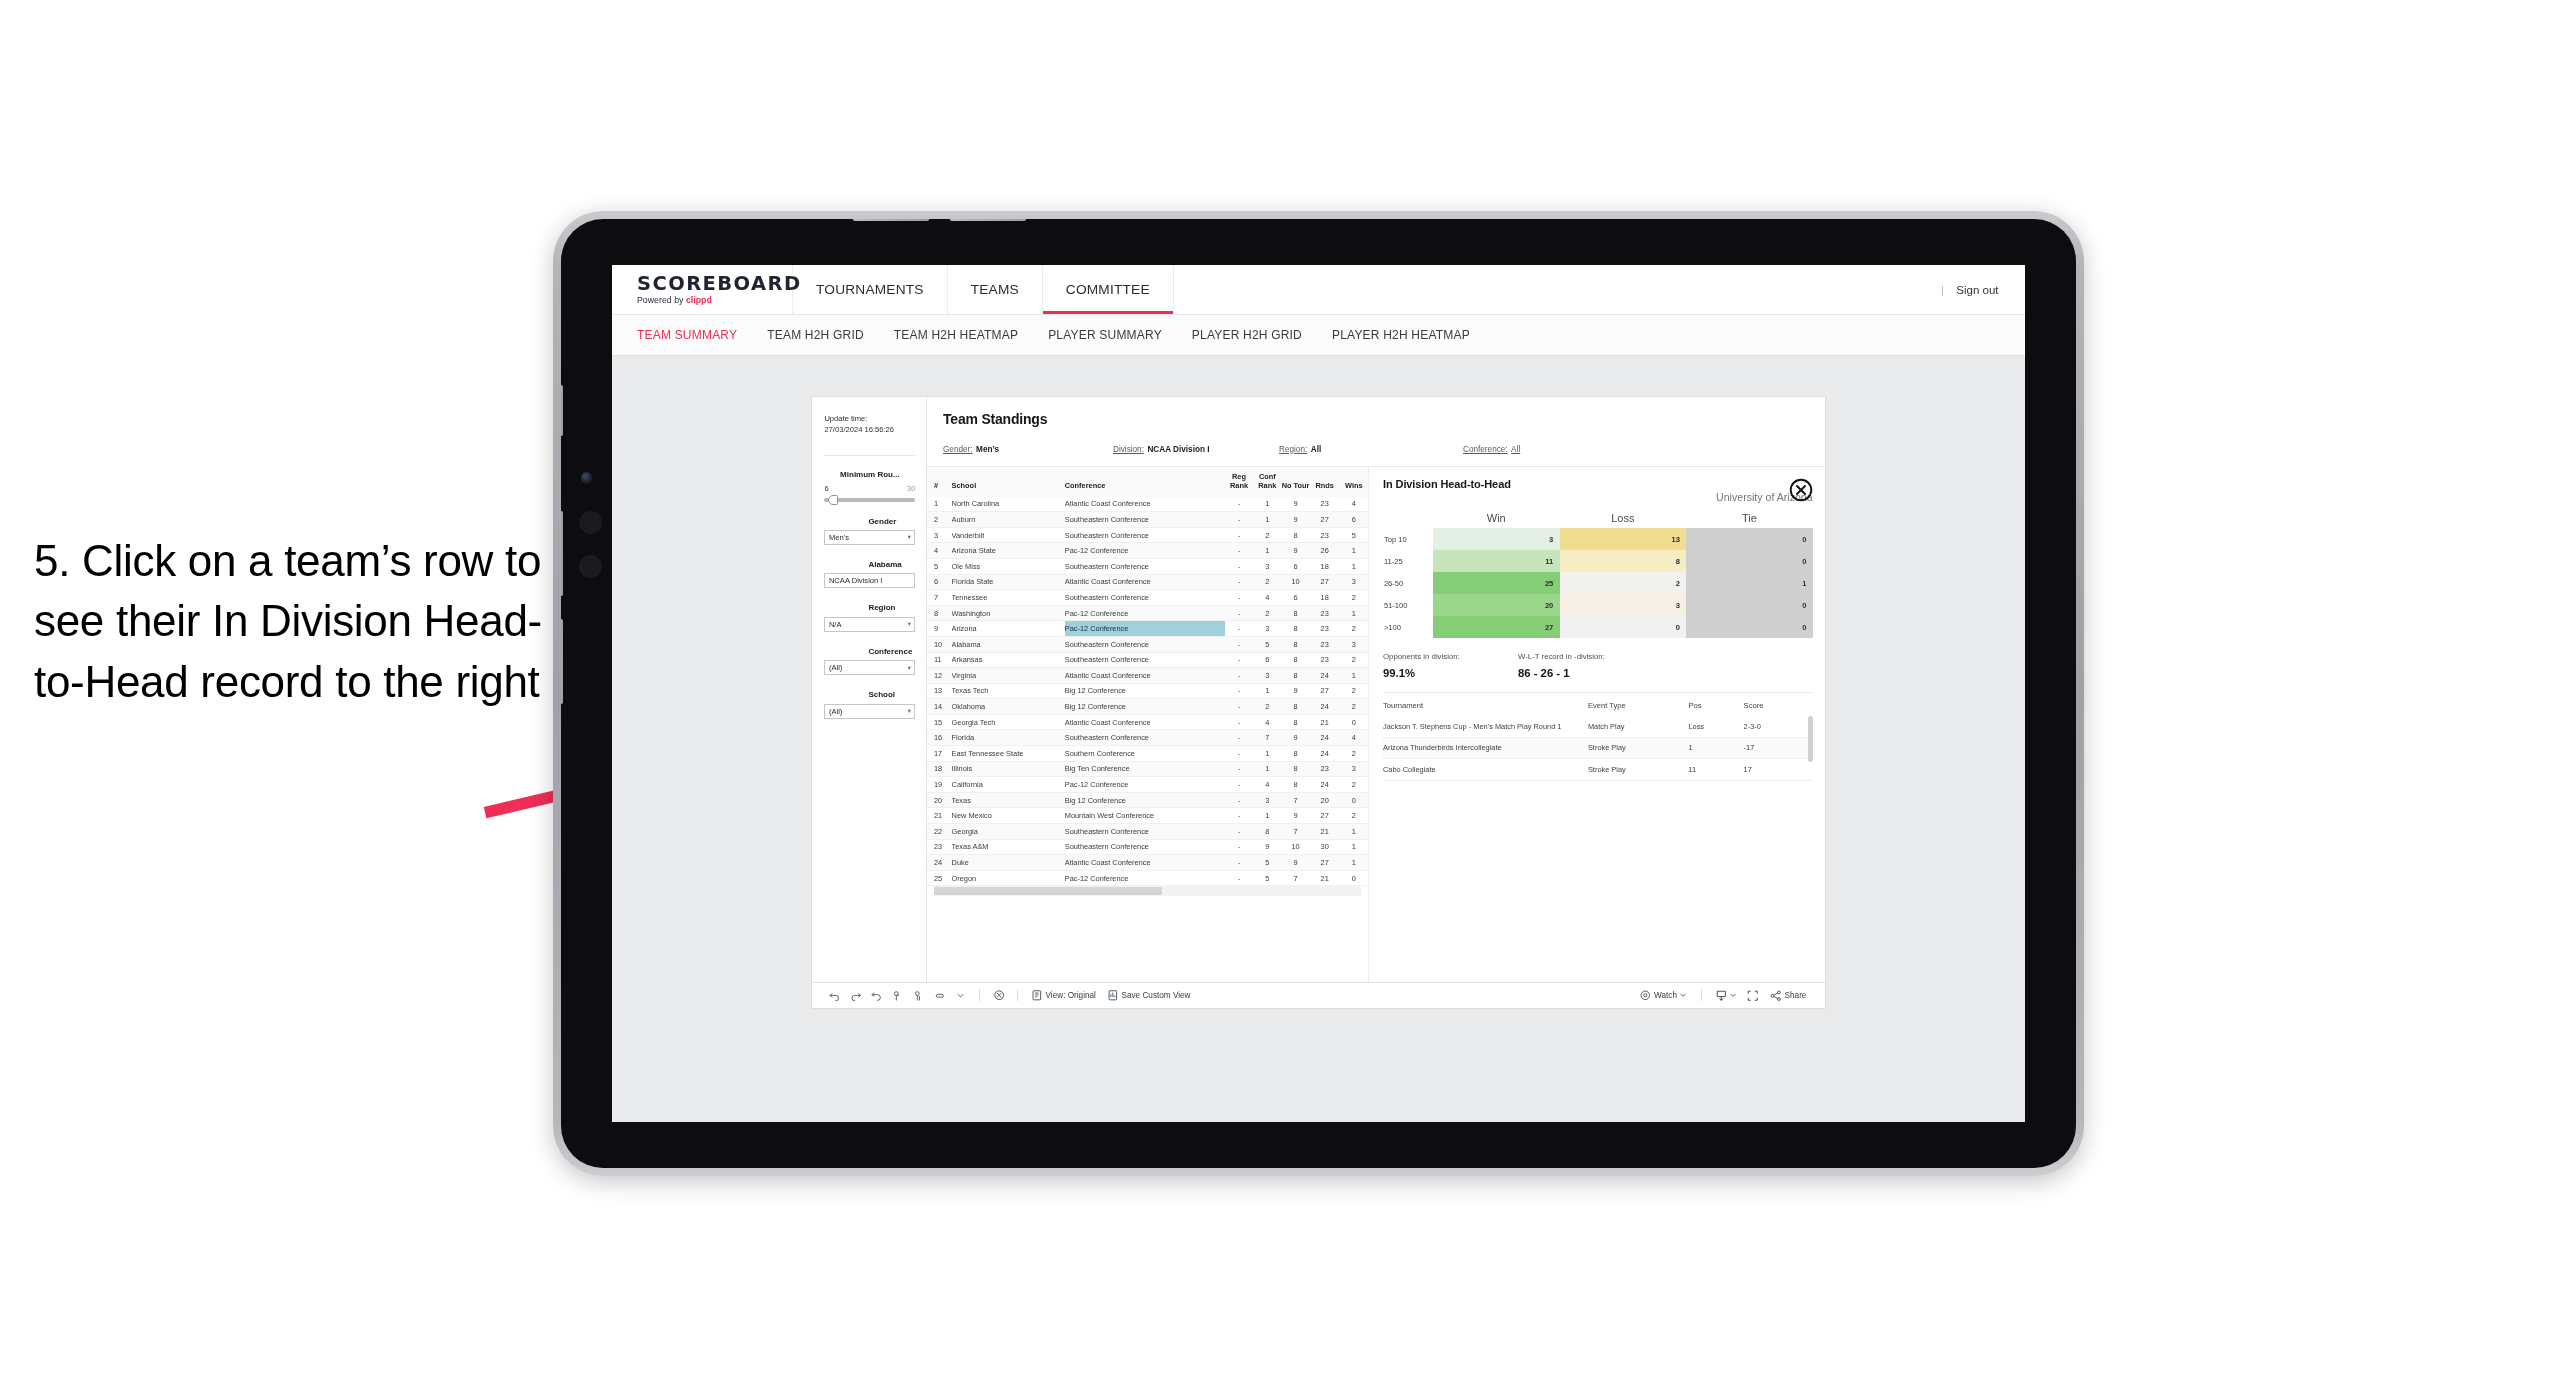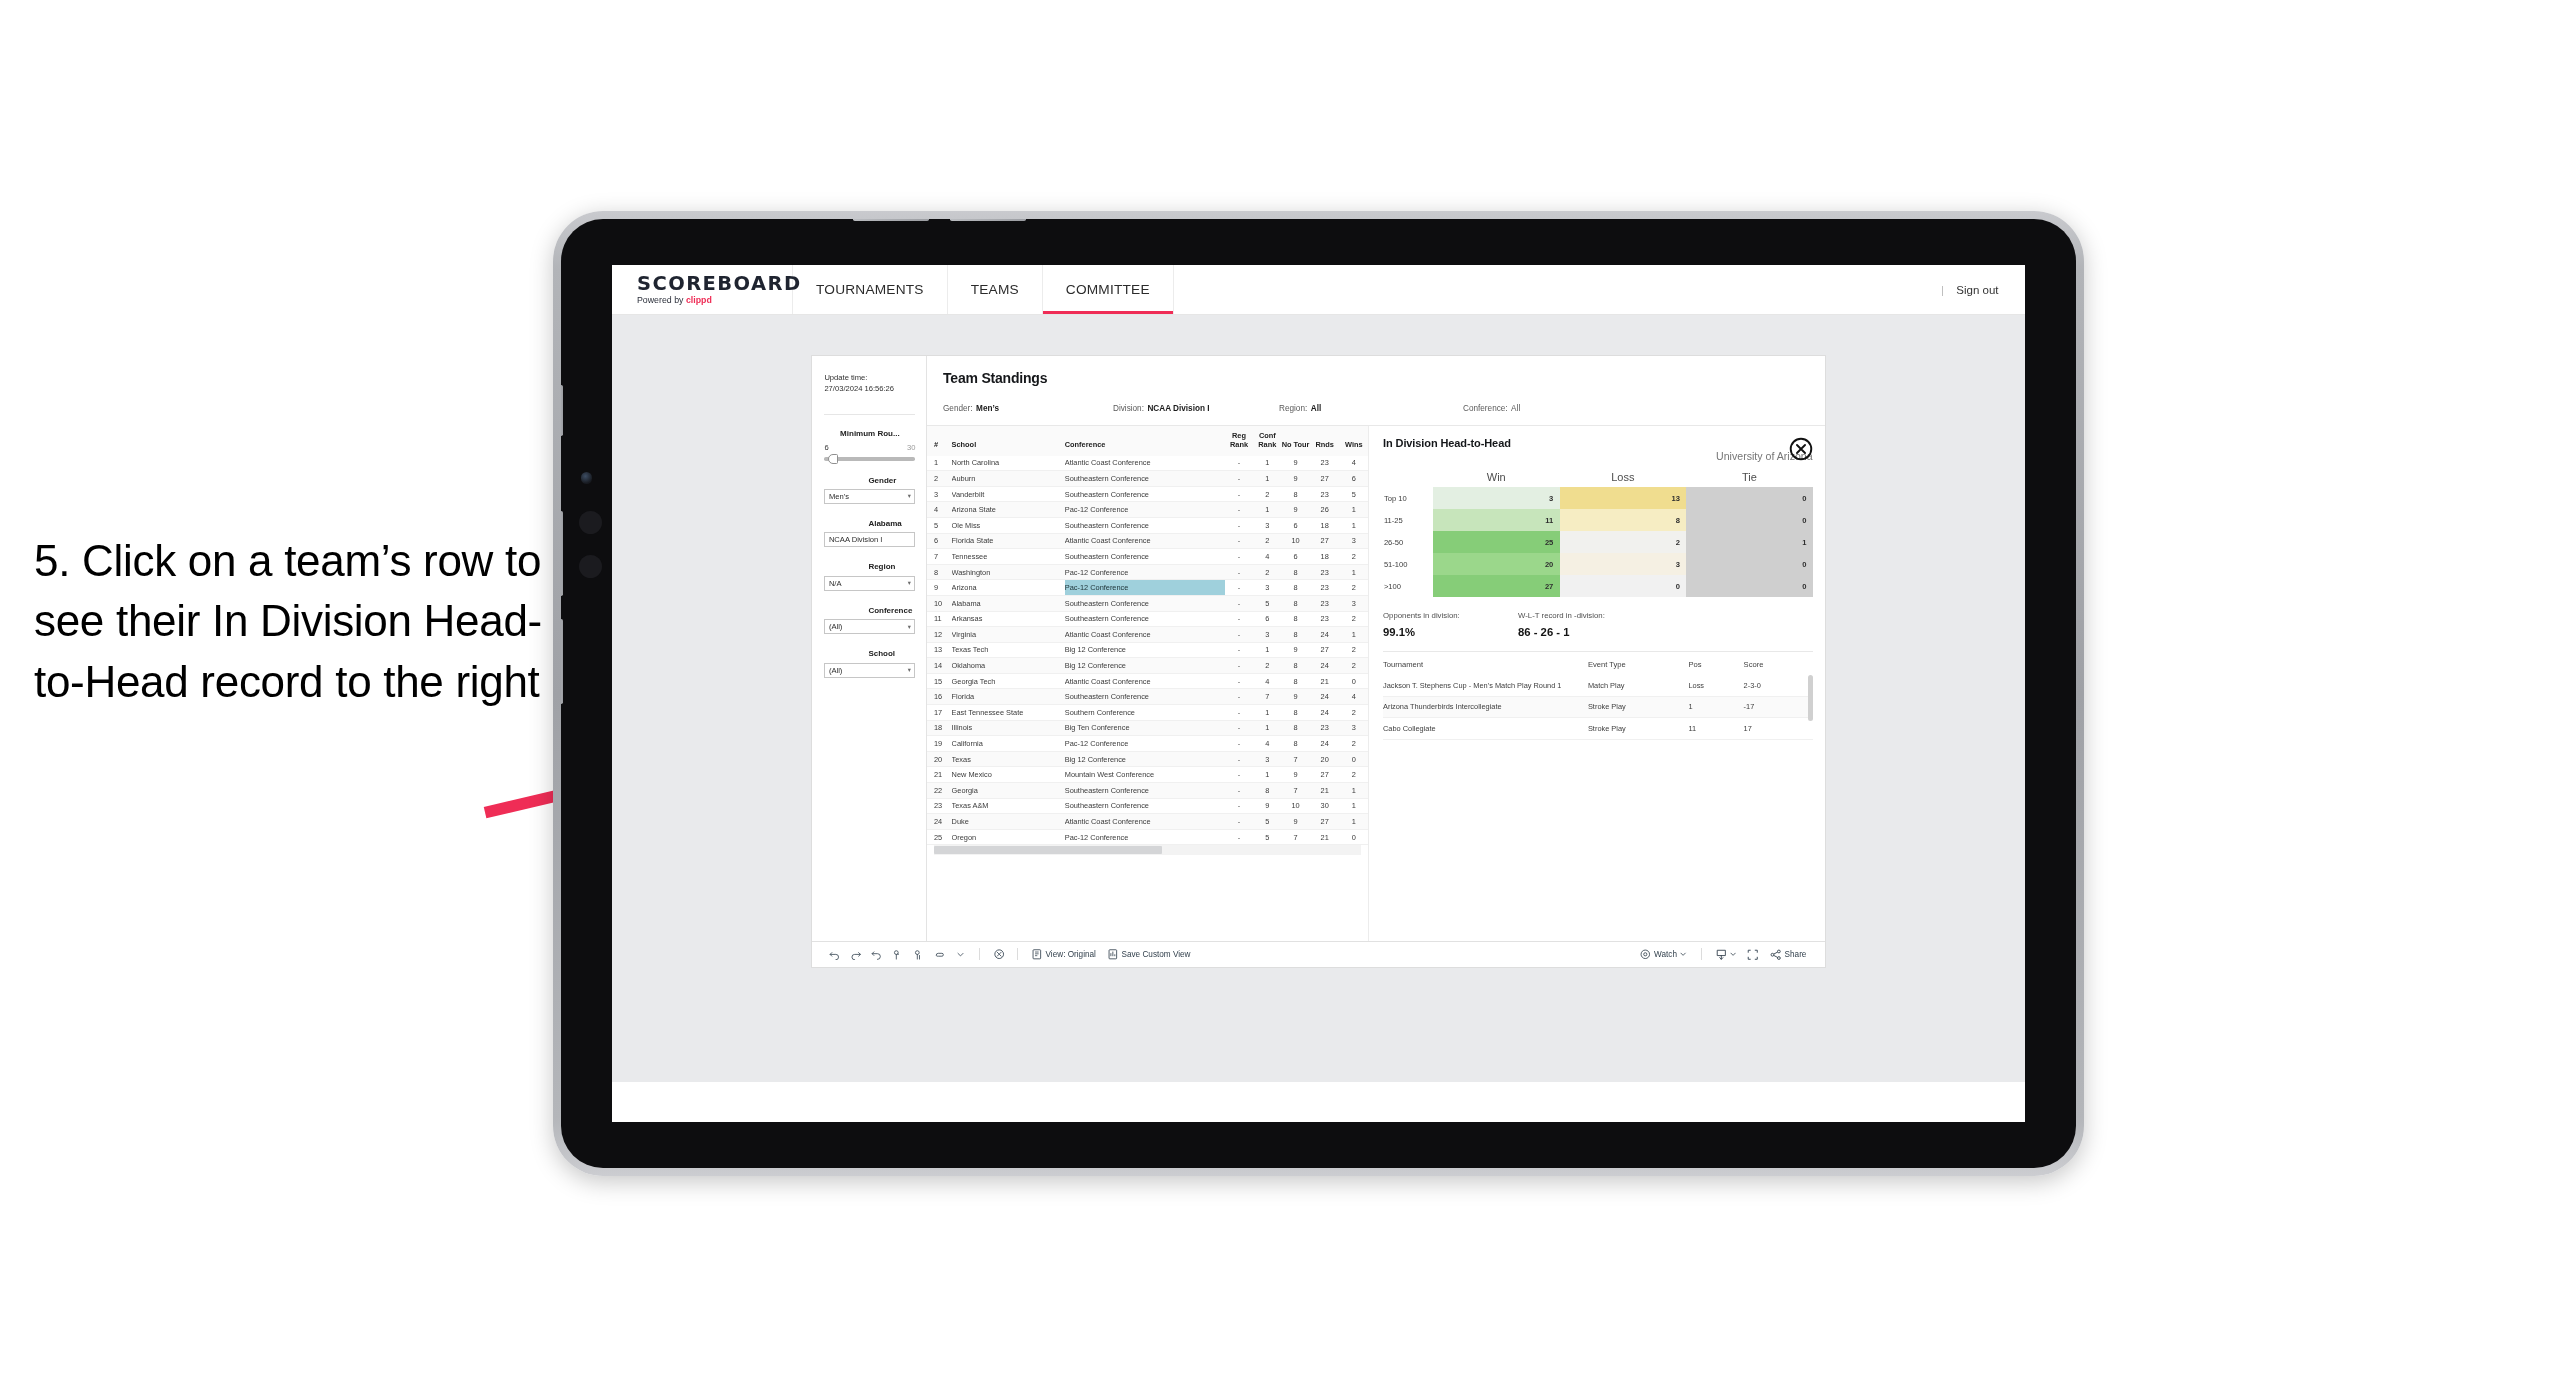--- a/index.html
+++ b/index.html
@@ -202,21 +202,21 @@
 
   
   #main { flex: 1; display: flex; flex-direction: column; min-width: 0; }
   #main-head { padding: 14px 0 0 16px; }
   #viz-title { font-size: 14px; font-weight: 700; color: #15171a; letter-spacing: -0.2px; }
   #meta-row {
     display: flex; margin-top: 17.7px; font-size: 8.2px; color: #4a4a4a;
     padding-right: 16px;
   }
   .meta { display: flex; gap: 3.5px; }
-  .meta .k { color: #5a5a5a; }
+  .meta .k { color: #5a5a5a; text-decoration: underline; }
   .meta .v { font-weight: 700; color: #1b1b1b; }
   #m1 { width: 170px; }
   #m2 { width: 166px; }
   #m3 { width: 184px; }
 
   #main-cols { display: flex; flex: 1; min-height: 0; margin-top: 12.4px; border-top: 0.9px solid #e8e8e8; }
 
   
   #tbl-wrap { width: 442px; display: flex; flex-direction: column; border-right: 0.9px solid #ececec; }
   table.std { width: 100%; border-collapse: collapse; table-layout: fixed; }
@@ -365,20 +365,28 @@
         </div>
         <div class="navlink">TOURNAMENTS</div>
         <div class="navlink">TEAMS</div>
         <div class="navlink active">COMMITTEE</div>
         <div id="nav-right">
           <span id="nav-sep">|</span>
           <span id="signout">Sign out</span>
         </div>
       </div>
 
+      <div id="subnav">
+        <div class="subtab active">TEAM SUMMARY</div>
+        <div class="subtab">TEAM H2H GRID</div>
+        <div class="subtab">TEAM H2H HEATMAP</div>
+        <div class="subtab">PLAYER SUMMARY</div>
+        <div class="subtab">PLAYER H2H GRID</div>
+        <div class="subtab">PLAYER H2H HEATMAP</div>
+      </div>
 
       <div id="canvas">
         <div id="viz">
           <div id="viz-body">
 
             <div id="sidebar">
               <div id="update-time">
                 <span>Update time:</span>
                 <span class="val">27/03/2024 16:56:26</span>
               </div>

